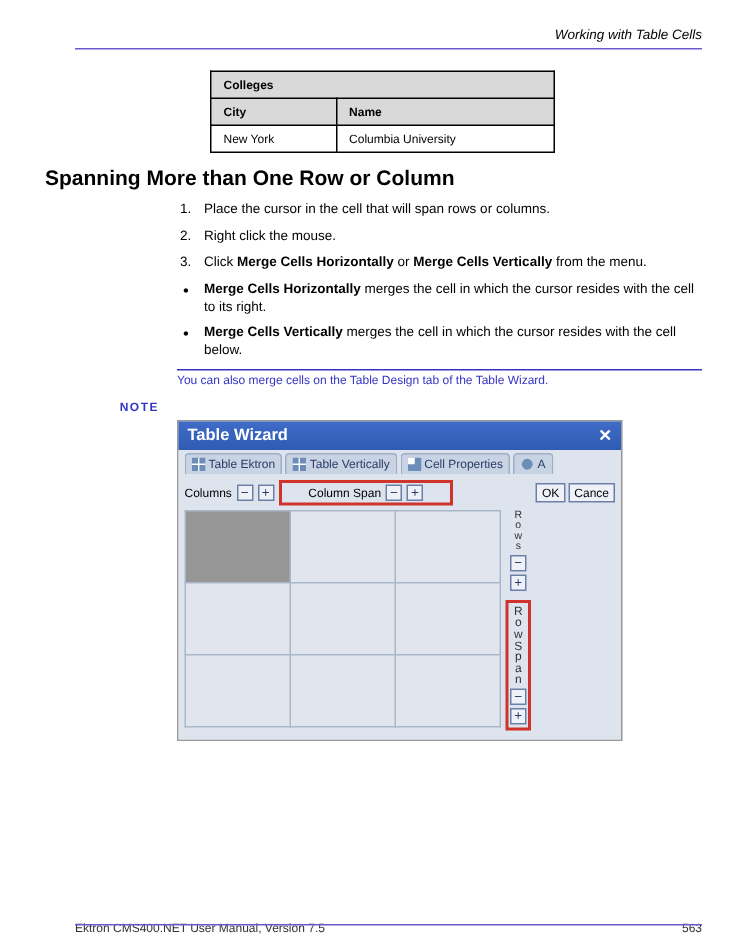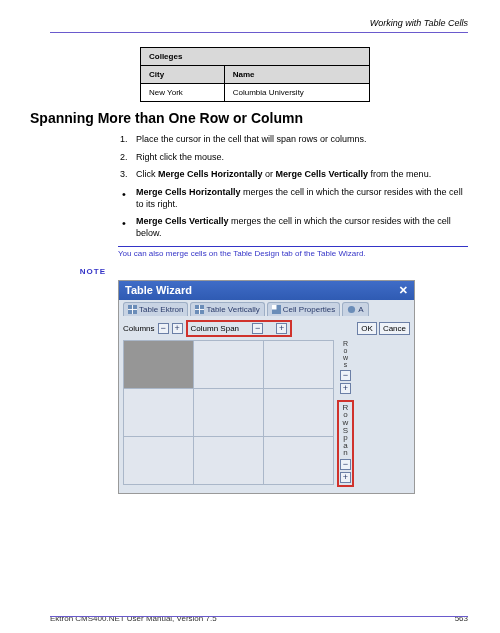--- a/index.html
+++ b/index.html
@@ -194,24 +194,24 @@
     border: 1px solid #6b7fa6;
     background: #eef2f8;
     font-size: 9px;
     line-height: 8px;
     text-align: center;
     color: #2a3b6a;
     cursor: pointer;
   }
   .colspan-box {
     border: 2px solid #d0322c;
-    padding: 1px 3px;
-    display: flex;
-    align-items: center;
-    gap: 13px;
+    padding: 1px 18px;
+    display: flex;
+    align-items: center;
+    gap: 3px;
     font-size: 8px;
   }
   .ok-btn, .cancel-btn {
     border: 1px solid #6b7fa6;
     background: #eef2f8;
     font-size: 8px;
     padding: 1px 3px;
     cursor: pointer;
   }
   .right-btns {

